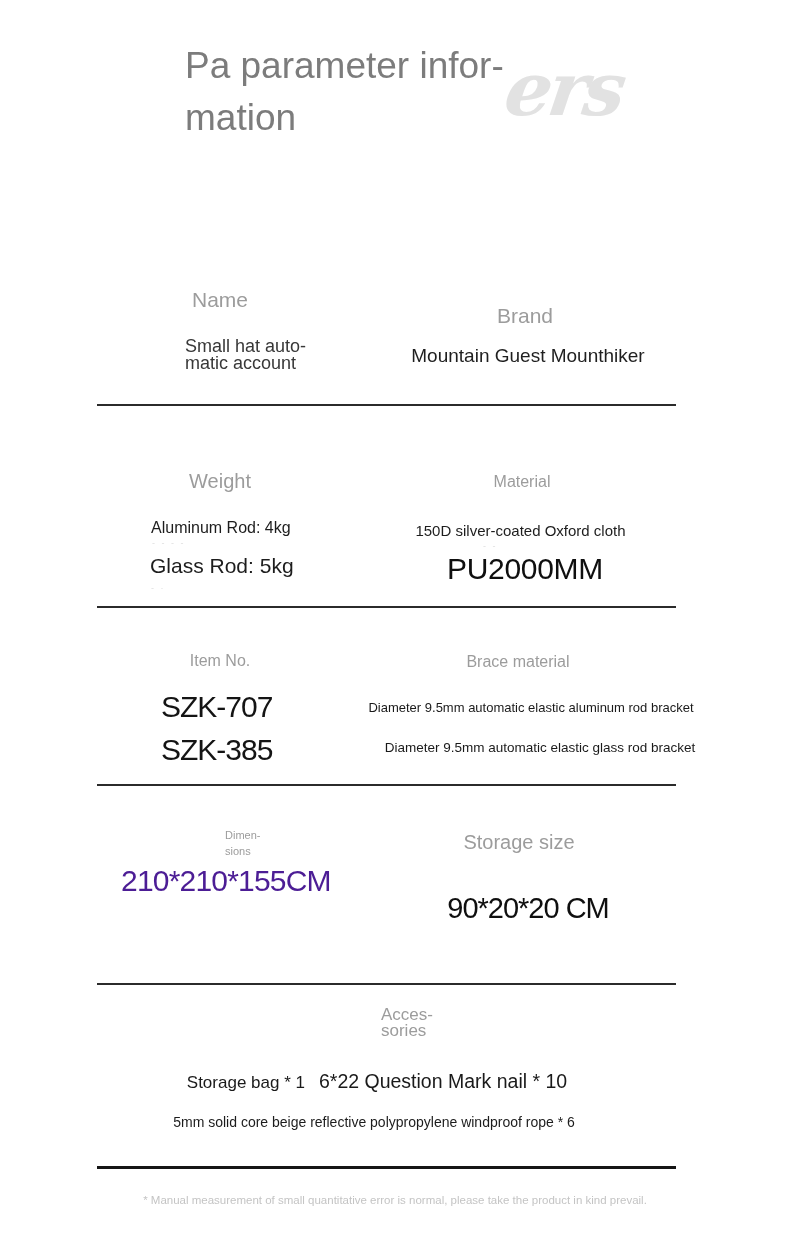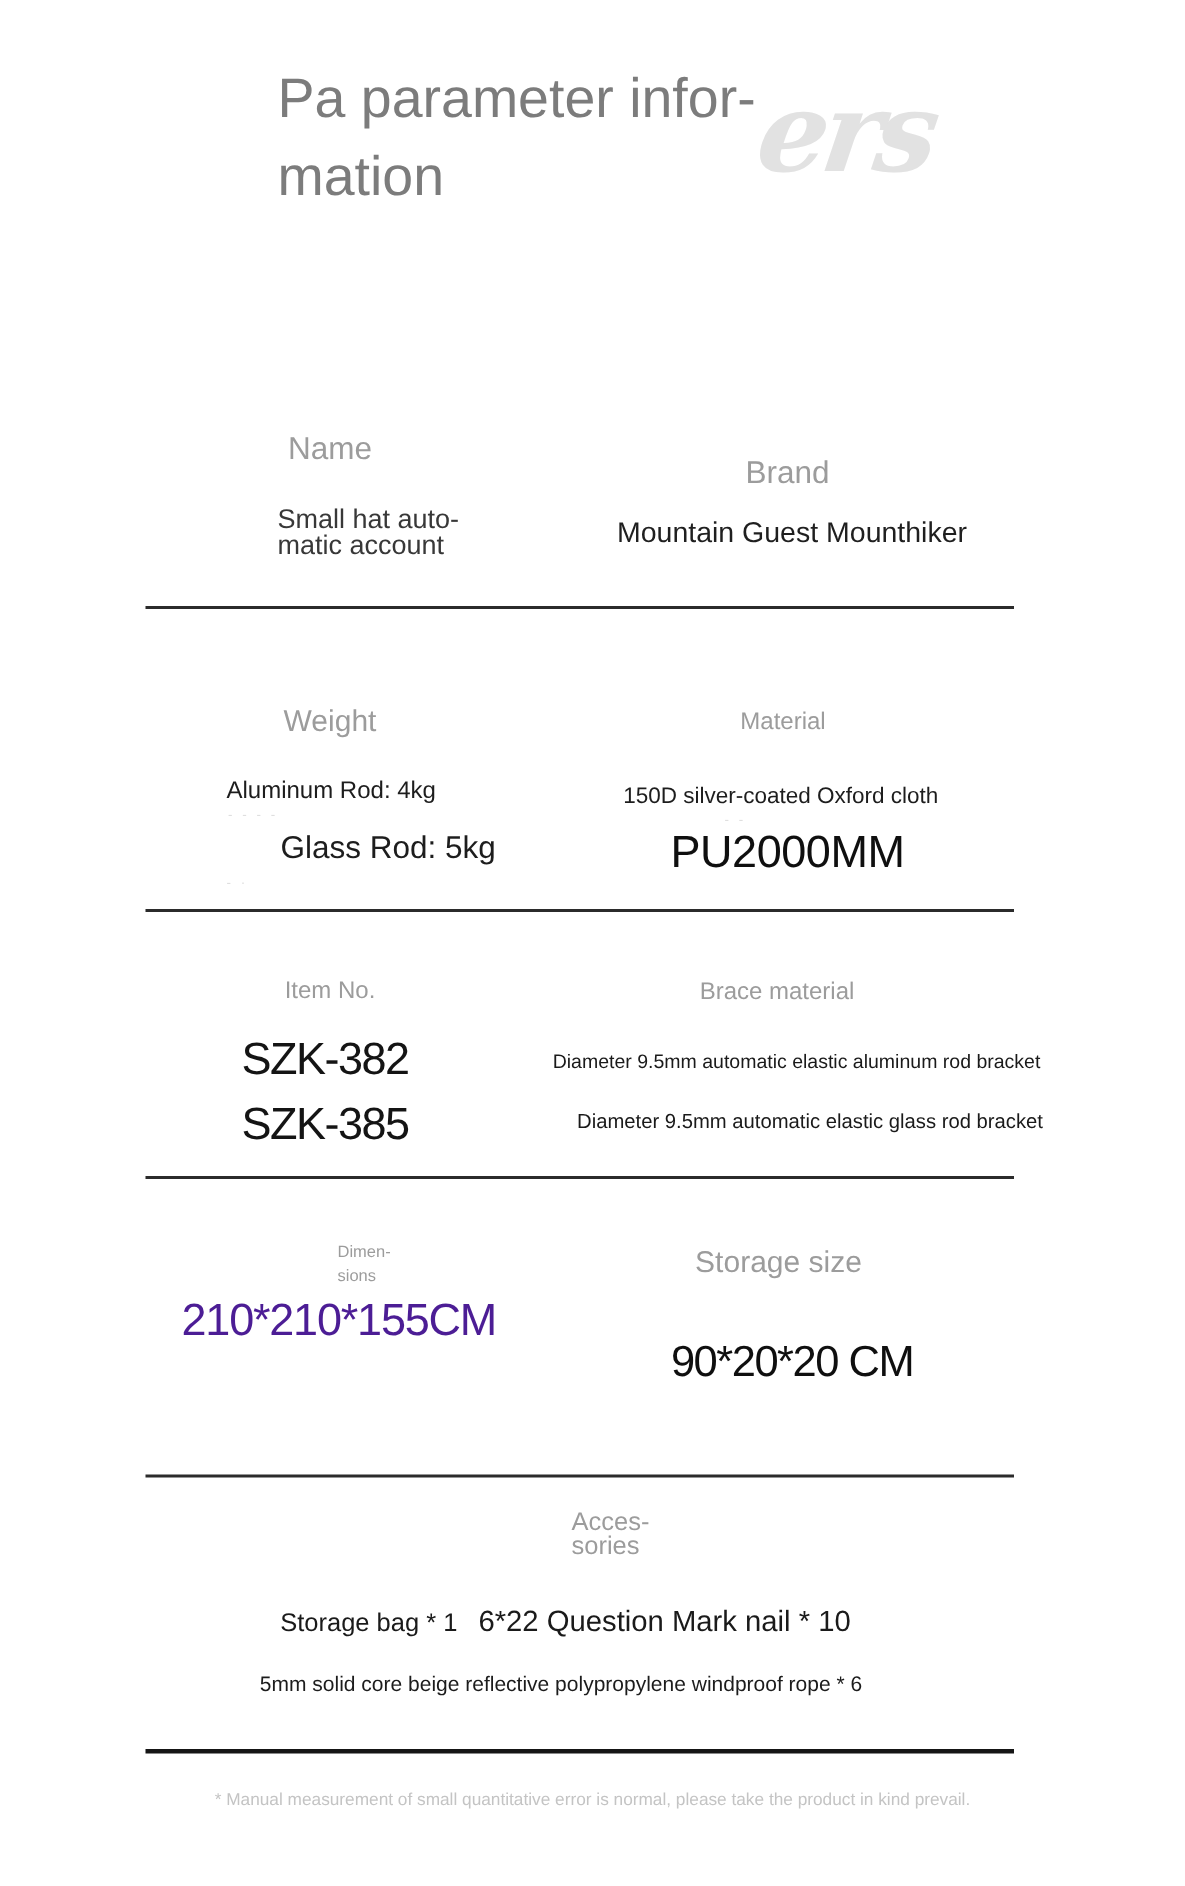--- a/index.html
+++ b/index.html
@@ -37,21 +37,21 @@
   .divider { left:97px; width:579px; height:2px; background:#2b2b2b; }
   .div-1 { top:404px; }
   .div-2 { top:606px; }
   .div-3 { top:784px; }
   .div-4 { top:983px; }
   .div-5 { top:1166px; height:2.5px; background:#151515; }
 
   .weight-label   { left:95px;  top:470px; width:250px; font-size:20px; }
   .material-label { left:397px; top:473px; width:250px; font-size:16px; }
   .weight-v1      { left:151px; top:519px; font-size:16px;   color:#1d1d1d; }
-  .weight-v2      { left:150px; top:554px; font-size:21px;   color:#1d1d1d;margin-left:37px; }
+  .weight-v2      { left:150px; top:554px; font-size:21px;   color:#1d1d1d; }
   .material-v1    { left:378px; top:522px; width:285px; font-size:15px; color:#1d1d1d; }
   .material-v2    { left:380px; top:552px; width:290px; font-size:30px; color:#0f0f0f; letter-spacing:-0.3px; }
 
   .ghost { color:#dedede; font-size:9px; letter-spacing:2px; }
   .ghost-1 { left:152px; top:538px; }
   .ghost-2 { left:483px; top:541px; }
   .ghost-3 { left:151px; top:583px; }
 
   .item-label  { left:95px;  top:652px; width:250px; font-size:16px; }
   .brace-label { left:393px; top:653px; width:250px; font-size:16px; }
@@ -95,21 +95,21 @@
   <div class="abs ghost ghost-1">- - - -</div>
   <div class="abs weight-v2">Glass Rod: 5kg</div>
   <div class="abs ghost ghost-3">- ·</div>
   <div class="abs ctr material-v1">150D silver-coated Oxford cloth</div>
   <div class="abs ghost ghost-2">- -</div>
   <div class="abs ctr material-v2">PU2000MM</div>
   <div class="abs divider div-2"></div>
 
   <div class="abs label ctr item-label">Item No.</div>
   <div class="abs label ctr brace-label">Brace material</div>
-  <div class="abs item-v1">SZK-382</div>
+  <div class="abs item-v1">SZK-707</div>
   <div class="abs item-v2">SZK-385</div>
   <div class="abs ctr brace-v1">Diameter 9.5mm automatic elastic aluminum rod bracket</div>
   <div class="abs ctr brace-v2">Diameter 9.5mm automatic elastic glass rod bracket</div>
   <div class="abs divider div-3"></div>
 
   <div class="abs dim-label pre">Dimen-
 sions</div>
   <div class="abs label ctr storage-label">Storage size</div>
   <div class="abs dim-value">210*210*155CM</div>
   <div class="abs ctr storage-value">90*20*20 CM</div>

